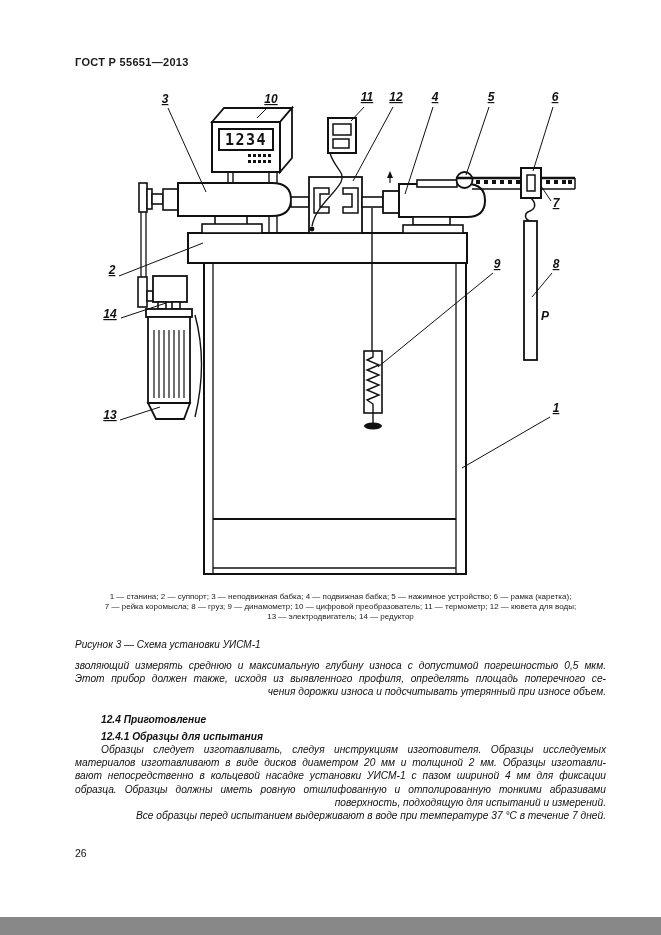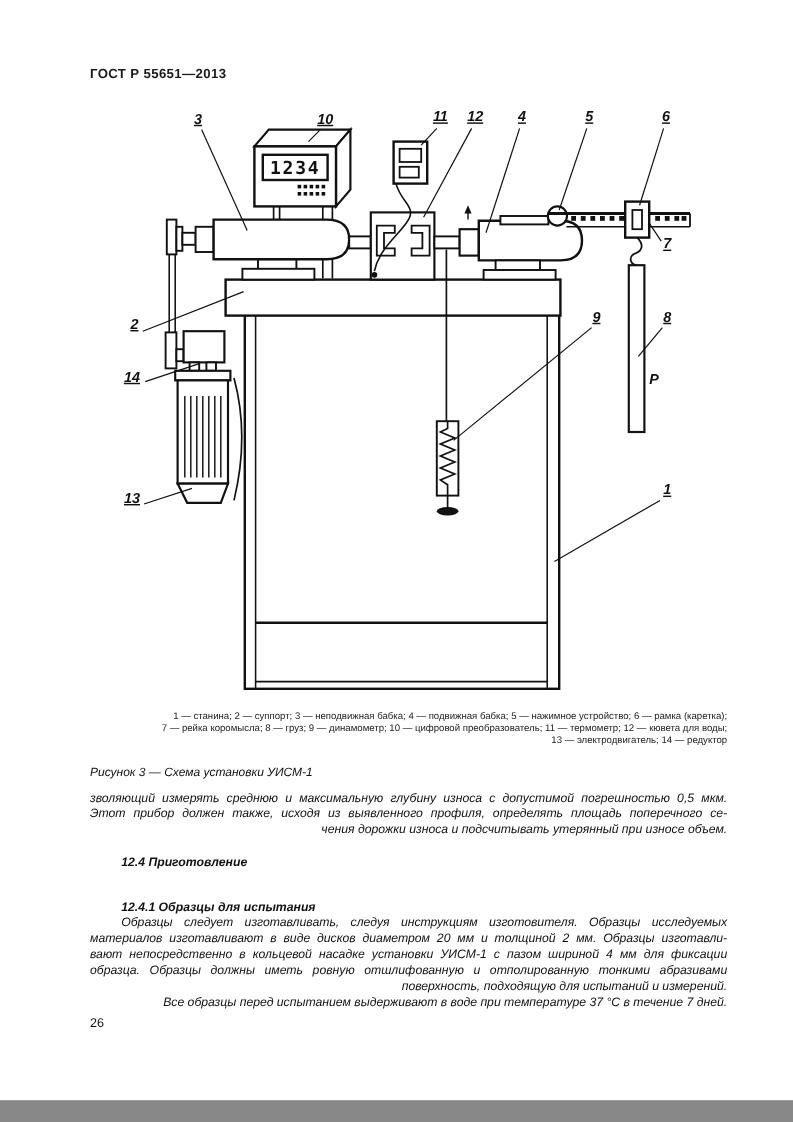--- a/index.html
+++ b/index.html
@@ -20,37 +20,37 @@
   .weight-p{
     font-family:"Liberation Sans",sans-serif;font-size:12px;font-style:italic;
     font-weight:bold;fill:#111;
   }
   .display-digits{
     font-family:"DejaVu Sans Mono",monospace;font-size:15px;font-weight:bold;
     fill:#111;letter-spacing:1.5px;text-anchor:middle;
   }
   .leader{stroke:#111;stroke-width:1;}
   #legend{
-    position:absolute;left:75px;top:592px;width:531px;text-align:right;
+    position:absolute;left:75px;top:592px;width:531px;text-align:center;
     font-size:8px;line-height:10px;color:#222;
   }
   #figure-caption{
     position:absolute;left:75px;top:639px;width:531px;text-align:left;
     font-size:10px;font-style:italic;color:#111;
   }
   #content{
     position:absolute;left:75px;top:659px;width:531px;
     font-size:10.2px;line-height:13.2px;font-style:italic;color:#111;
   }
   #content .pline{text-align:right;}
   #content .jfull{text-align:justify;text-align-last:justify;}
   #content .indent{text-indent:26px;}
   #content .hblock{font-weight:bold;text-indent:26px;}
   #content .mt14{margin-top:14px;}
-  #content .mt8{margin-top:24px;}
+  #content .mt8{margin-top:4px;}
   #page-number{
     position:absolute;left:75px;top:847px;font-size:10.5px;color:#111;
   }
 </style>
 </head>
 <body>
 
 <div id="page">
 
   <div id="doc-header">ГОСТ Р 55651—2013</div>

